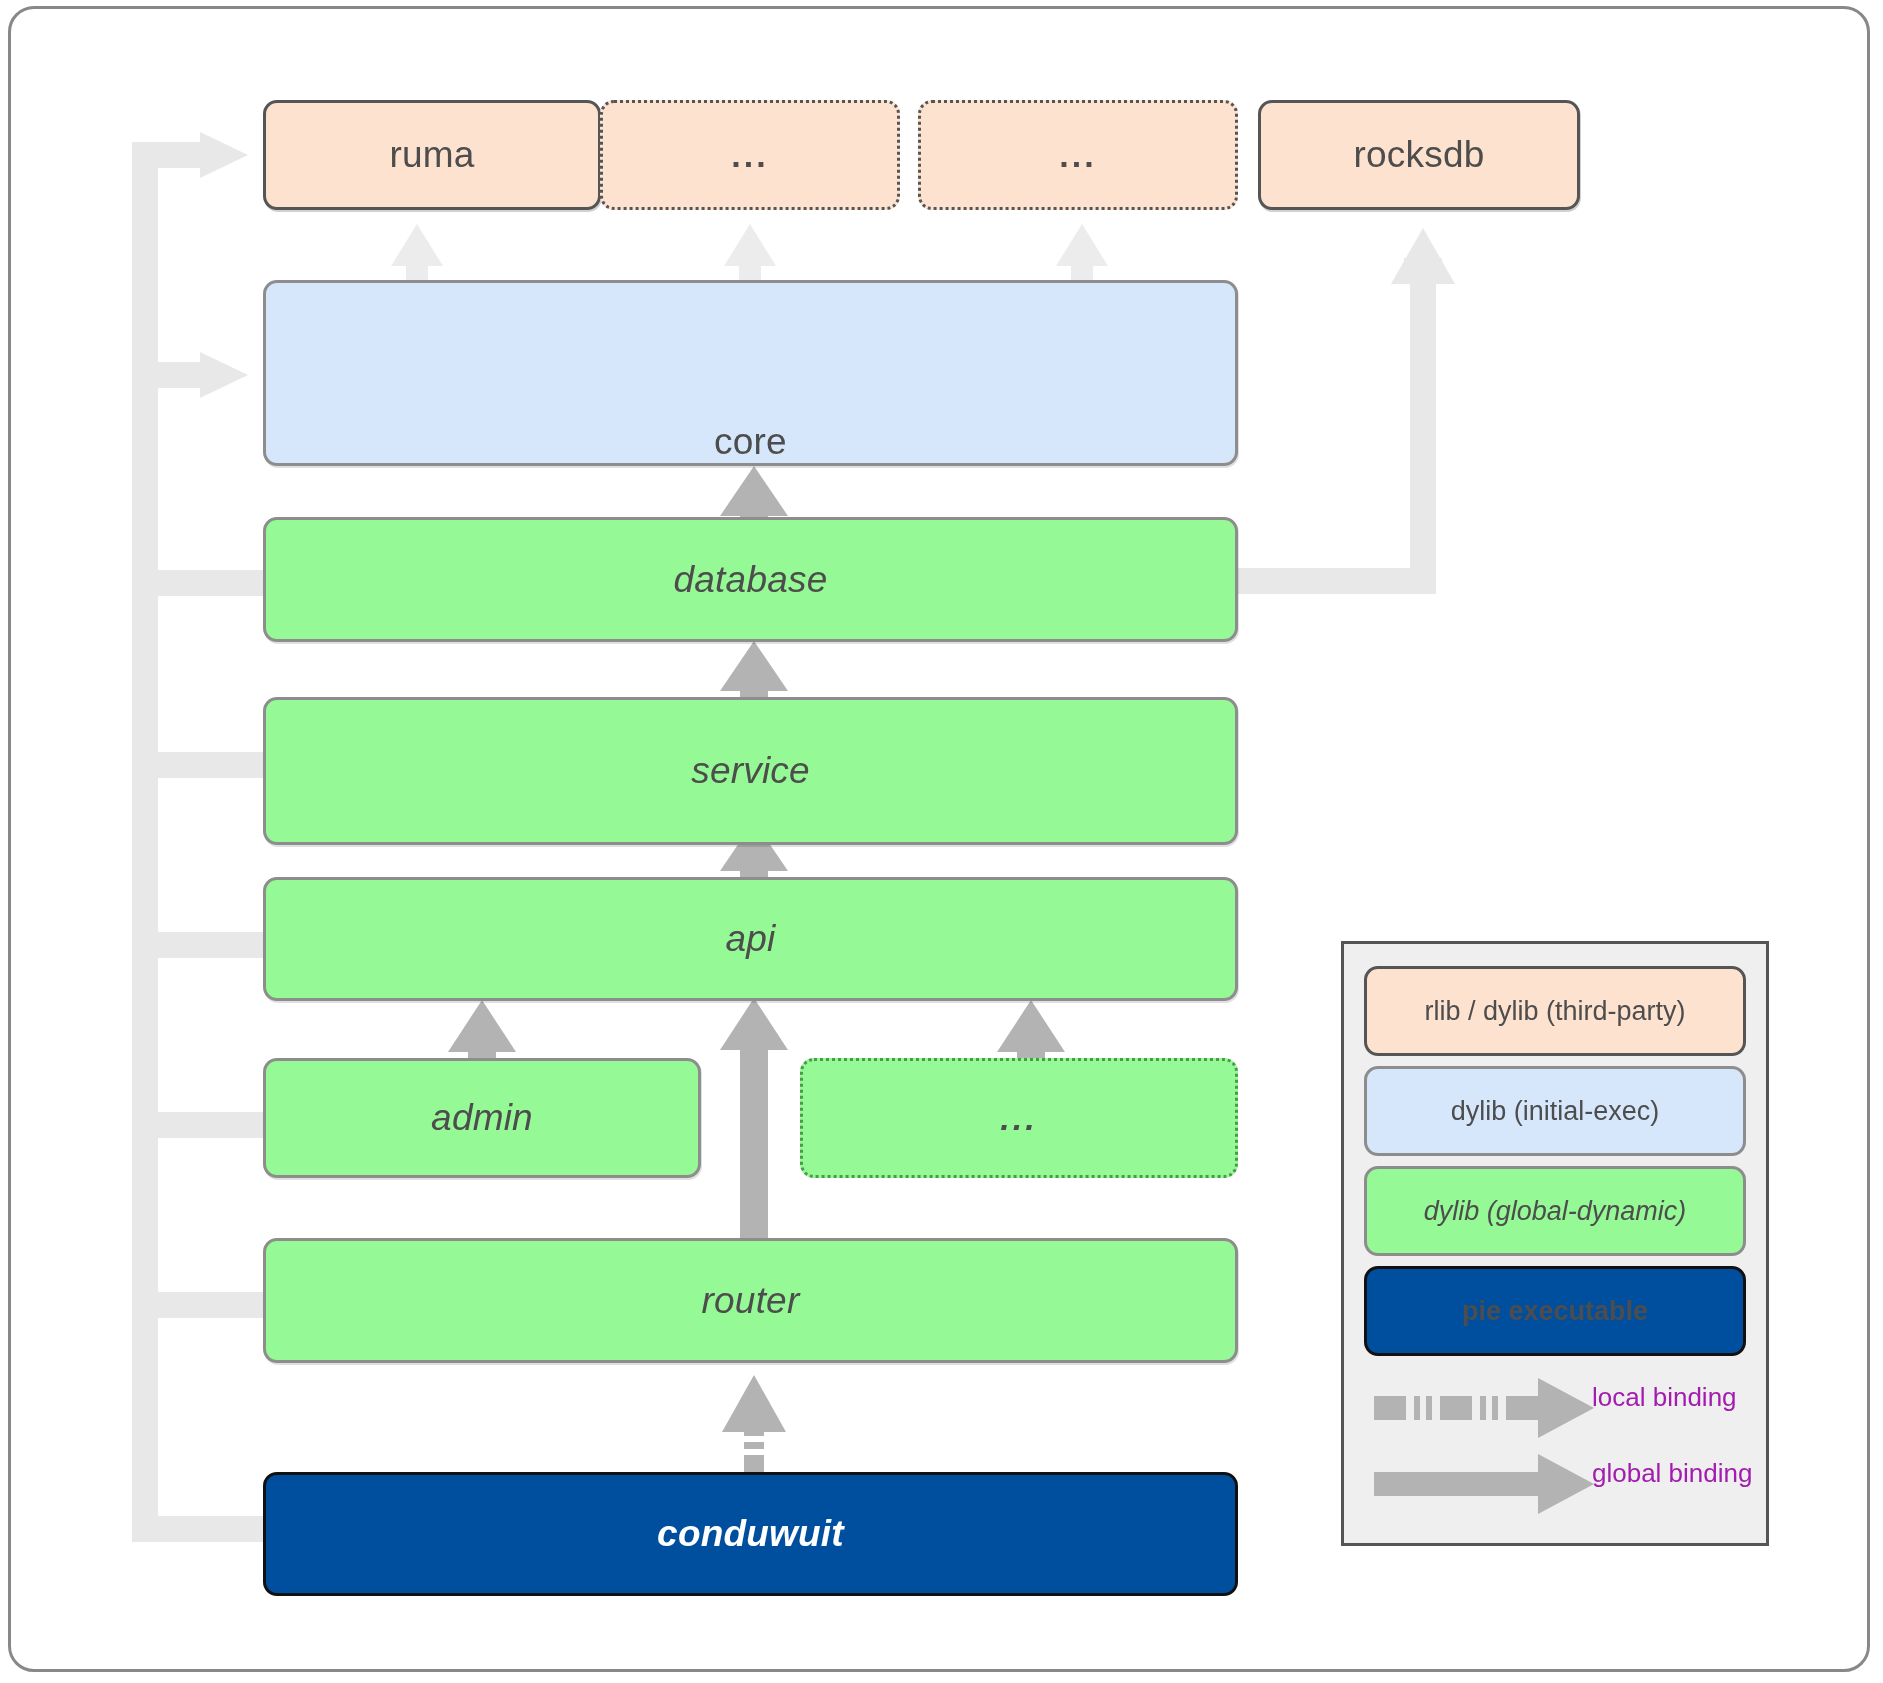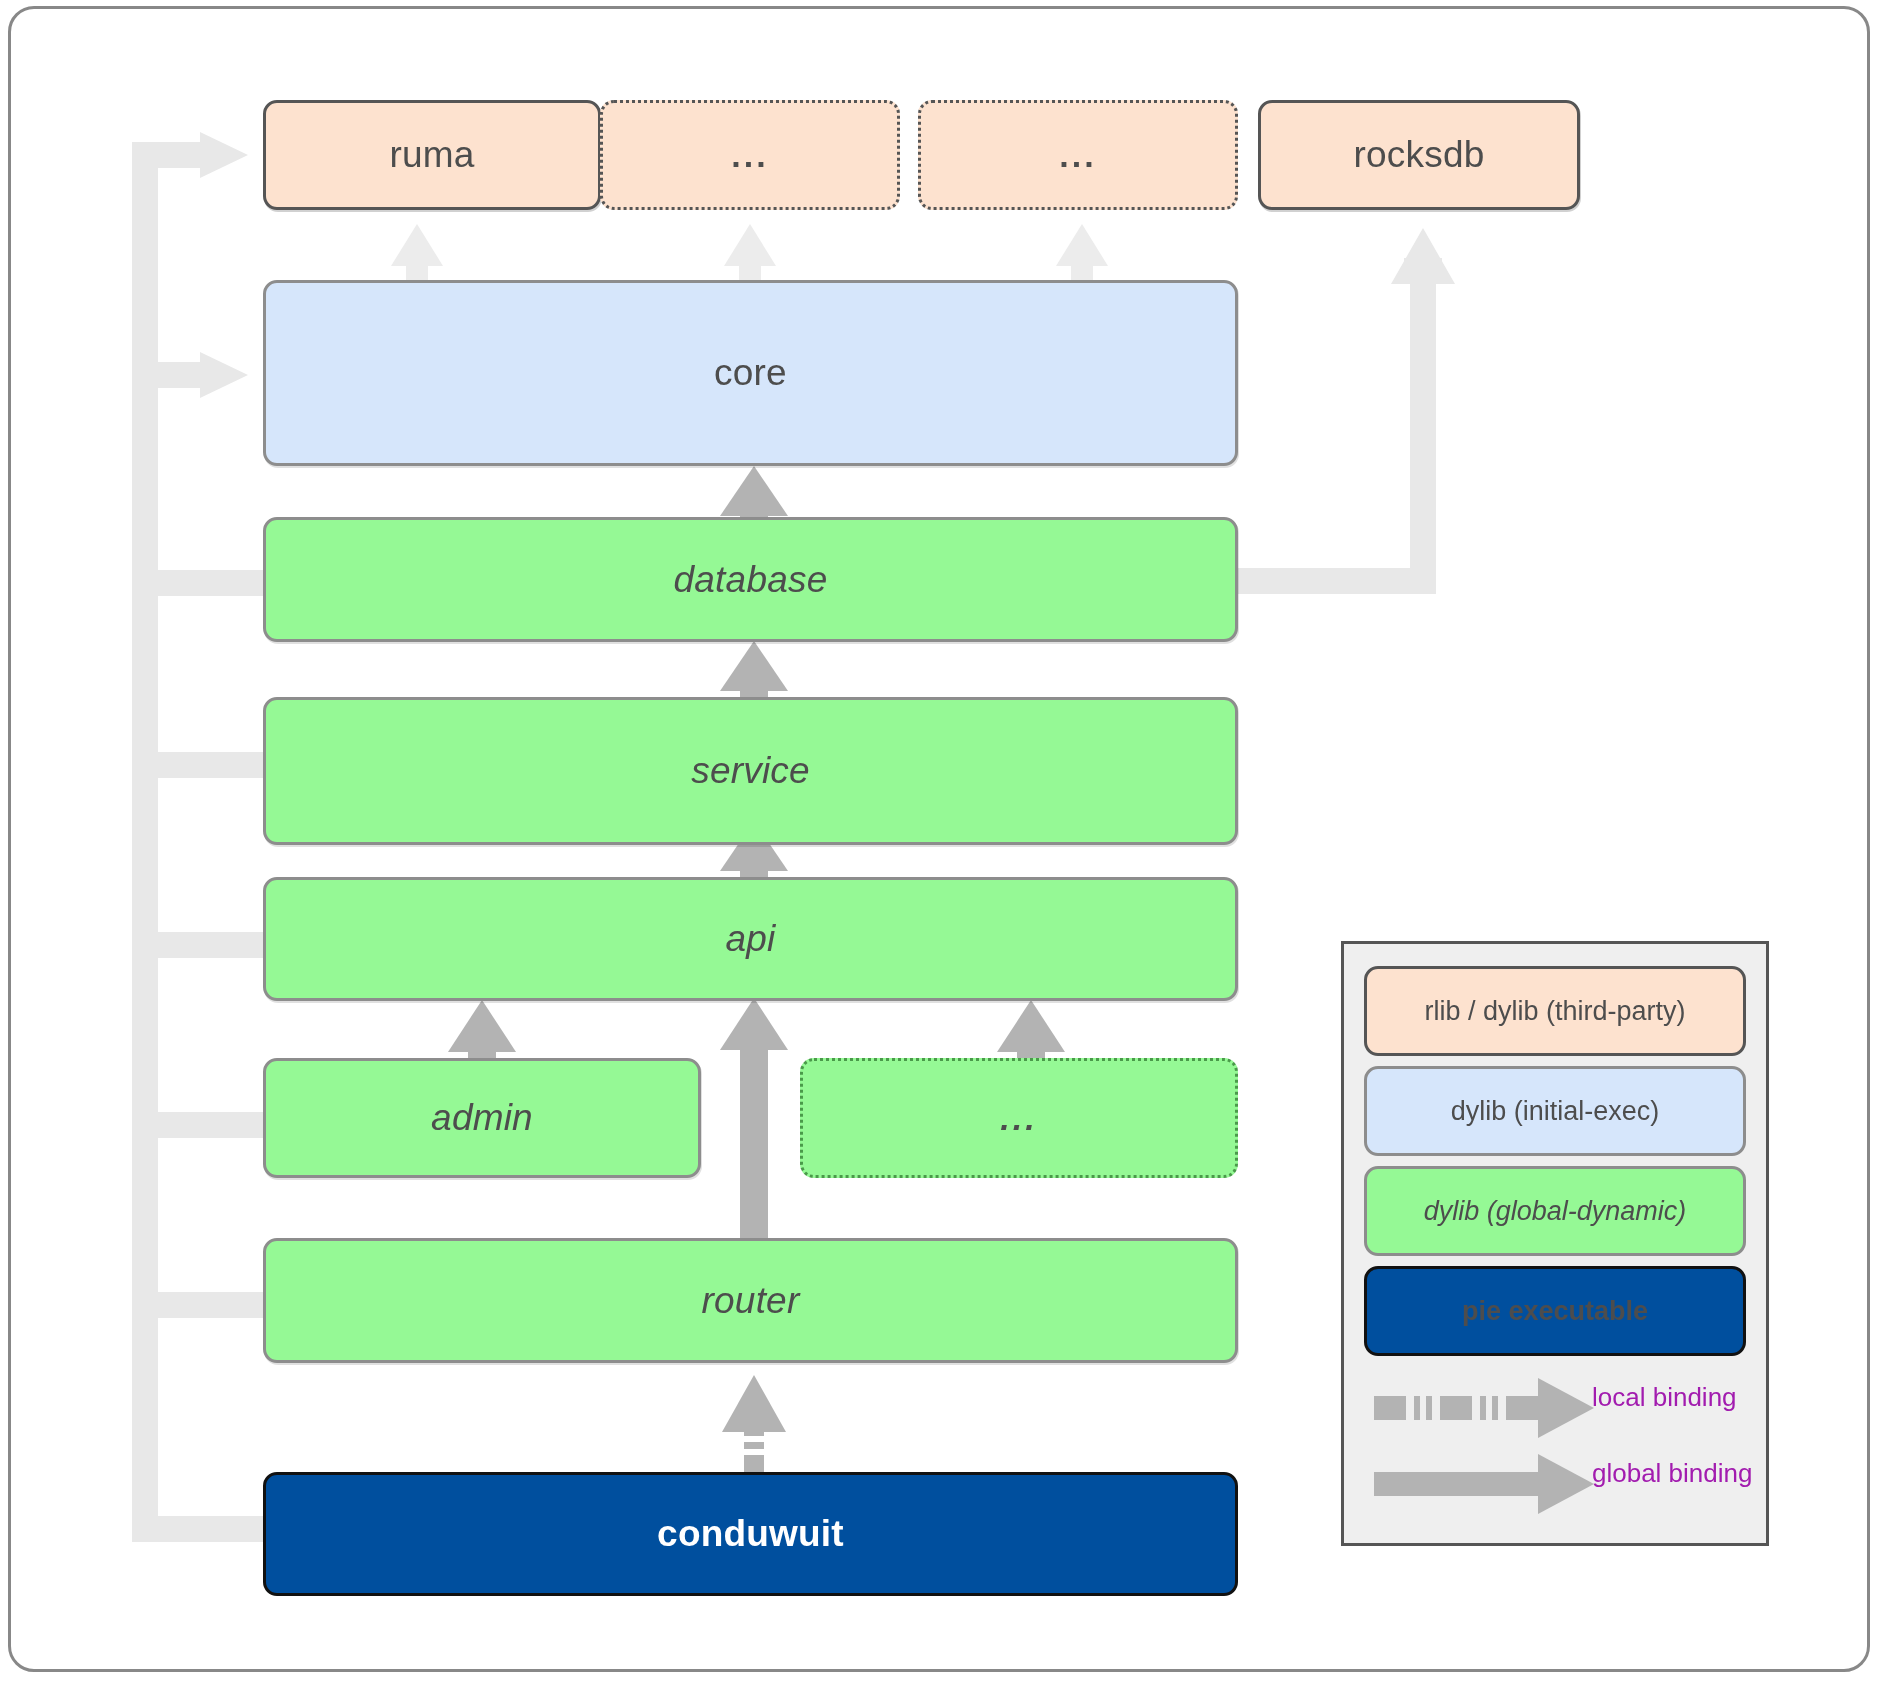--- a/index.html
+++ b/index.html
@@ -7,21 +7,21 @@
   #stage{position:relative;width:1883px;height:1683px;background:#ffffff;overflow:hidden;}
   #frame{position:absolute;left:8px;top:6px;width:1862px;height:1666px;
          border:3px solid #888888;border-radius:26px;background:#ffffff;box-sizing:border-box;}
   .node{position:absolute;box-sizing:border-box;display:flex;align-items:center;justify-content:center;
         border-radius:14px;font-size:37px;color:#4d4d4d;letter-spacing:.2px;}
   .node.solid{border:3px solid #555555;box-shadow:1px 2px 0 rgba(0,0,0,.18);}
   .node.dotted{border:3px dotted #555555;}
   .node.grayb{border:3px solid #8d8d8d;box-shadow:1px 2px 0 rgba(0,0,0,.12);}
   .node.greendot{border:3px dotted #4a9a4a;}
   .third{background:#fde2cf;}
-  .iexec{background:#d6e6fb;}
+  .iexec{background:#d6e6fb;align-items:flex-end;}
   .gdyn{background:#95f995;font-style:italic;}
   .pie{background:#004f9e;color:#ffffff;border:3px solid #111111;font-weight:bold;}
   .dots{font-size:34px;color:#4d4d4d;letter-spacing:3px;font-weight:bold;}
 
   
   #wires{position:absolute;left:0;top:0;width:1883px;height:1683px;pointer-events:none;}
 
   
   #legend{position:absolute;left:1341px;top:941px;width:428px;height:605px;
           background:#efefef;border:3px solid #555555;box-sizing:border-box;}
@@ -157,21 +157,21 @@
   </div>
 
   <div class="node gdyn greendot" style="left:800px;top:1058px;width:438px;height:120px;">
     <span class="dots">...</span>
   </div>
 
   <div class="node gdyn grayb" style="left:263px;top:1238px;width:975px;height:125px;">
     <span>router</span>
   </div>
 
-  <div class="node pie" style="left:263px;top:1472px;width:975px;height:124px;">
+  <div class="node pie" style="left:263px;top:1472px;width:975px;height:124px;font-style:italic;">
     <span>conduwuit</span>
   </div>
 
   <div id="legend">
 
     <div class="lgitem third" style="top:22px;border:3px solid #555555;">
       <span>rlib / dylib (third-party)</span>
     </div>
 
     <div class="lgitem iexec" style="top:122px;border:3px solid #8d8d8d;">

